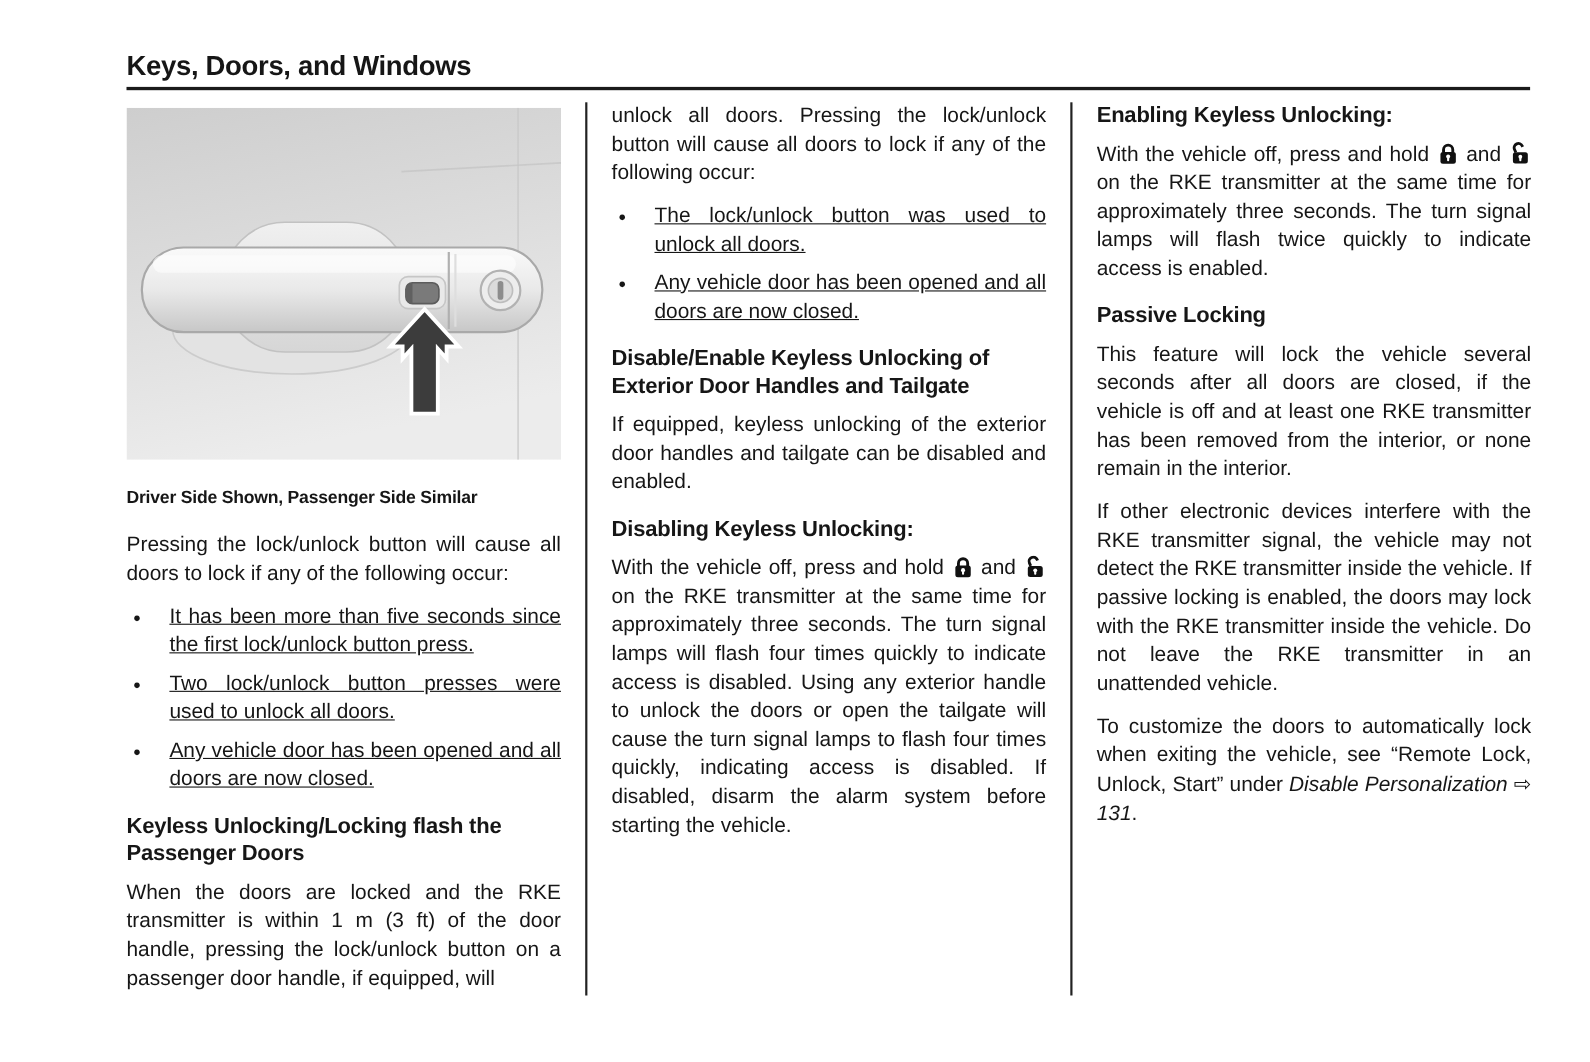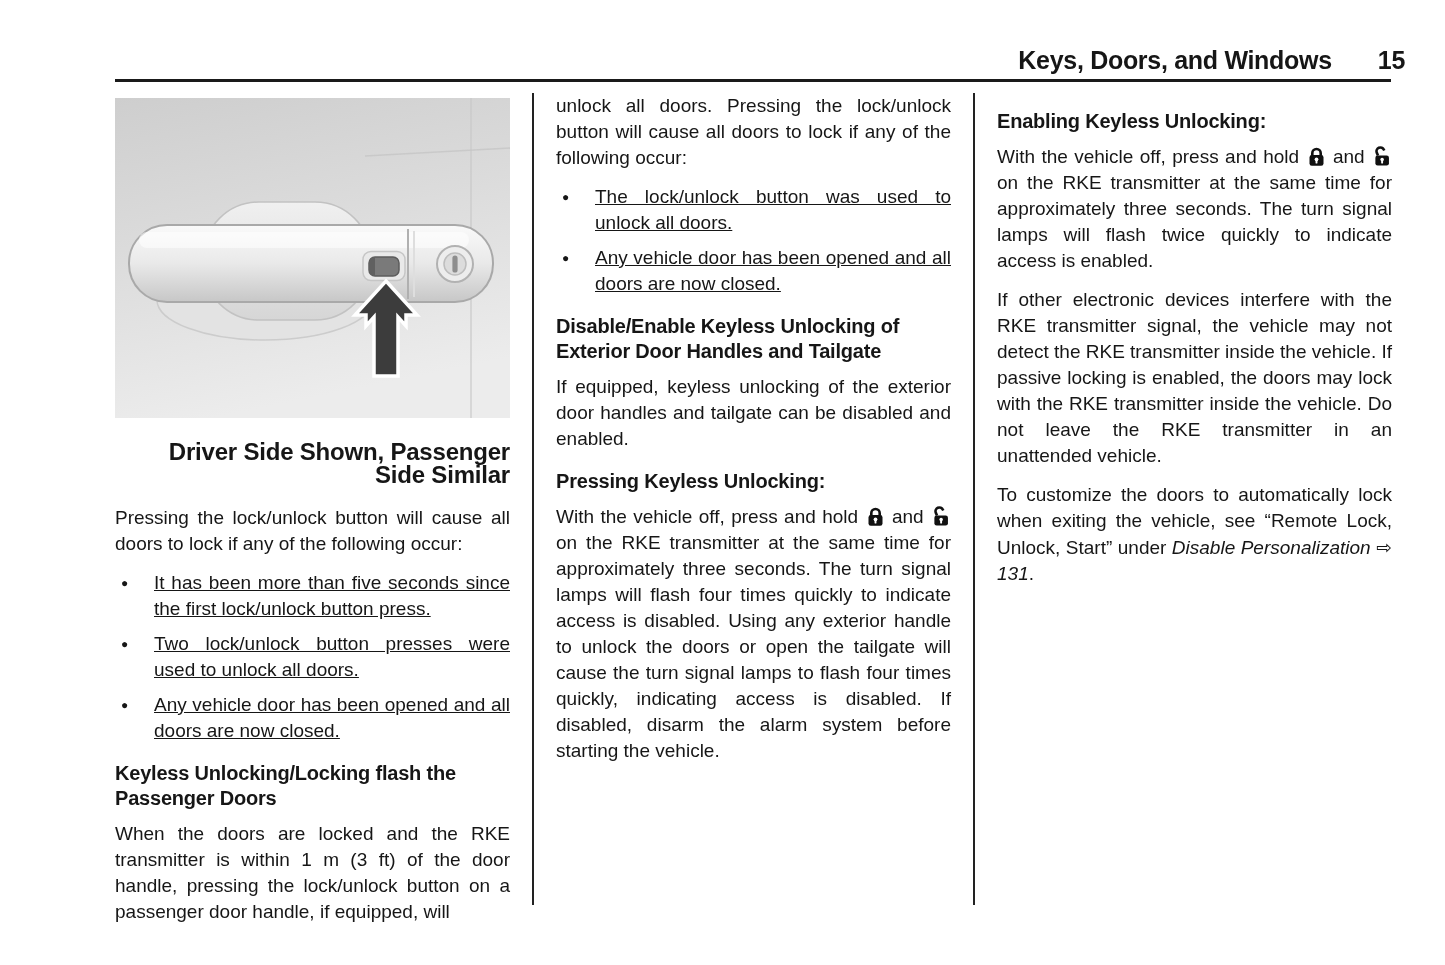--- a/index.html
+++ b/index.html
@@ -7,54 +7,54 @@
     width:1445px;height:965px;
     font-family:"Liberation Sans",sans-serif;
     color:#161616;
     position:relative;
     overflow:hidden;
   }
   .page{position:absolute;inset:0;background:#fff;}
 
   
   .header{
-    position:absolute;top:46px;left:115px;right:40px;
+    position:absolute;top:46px;left:115px;right:55px;
     display:flex;justify-content:flex-end;align-items:baseline;gap:46px;
-    font-weight:bold;font-size:25px;letter-spacing:-0.3px;
+    font-weight:bold;font-size:25px;letter-spacing:-0.3px;flex-direction:column;
   }
   .header-rule{
     position:absolute;top:79px;left:115px;right:54px;height:3px;background:#1a1a1a;
   }
 
   
   .content{
     position:absolute;top:93px;left:115px;right:54px;
     display:flex;align-items:flex-start;
   }
   .col{width:395px;flex:none;font-size:19px;line-height:26px;text-align:justify;}
   .gutter{width:46px;flex:none;display:flex;justify-content:center;}
   .vrule{width:2px;height:812px;background:#222;}
 
   p.body{margin:0 0 13px 0;}
   .h{
     font-weight:bold;font-size:20px;line-height:25px;
     margin:17px 0 10px 0;text-align:left;letter-spacing:-0.2px;
   }
-  .h:first-child{margin-top:16px;}
+  .h:first-child{margin-top:0;}
 
   
   .bullet{display:flex;margin:0 0 9px 0;}
   .bullet .dot{flex:none;width:33px;padding-left:6px;font-size:12px;line-height:26px;}
   .bullet .btxt{flex:1;text-align:justify;text-decoration:underline;}
 
   
   .figure{width:395px;height:320px;margin:5px 0 0 0;}
   .caption{
-    font-weight:bold;font-size:24px;line-height:23px;letter-spacing:-0.2px;
-    text-align:right;margin:15px 0 19px 0;
+    font-weight:bold;font-size:16px;line-height:23px;letter-spacing:-0.2px;
+    text-align:left;margin:15px 0 19px 0;
   }
 
   
   .padlock{display:inline-block;width:21px;height:21px;vertical-align:-4px;}
   .padlock svg{display:block;width:100%;height:100%;}
 
   .it{font-style:italic;}
   .xarrow{font-family:"DejaVu Sans",sans-serif;}
 </style>
 </head>
@@ -147,21 +147,21 @@
         <span class="btxt">The lock/unlock button was used to unlock all doors.</span>
       </div>
       <div class="bullet">
         <span class="dot">●</span>
         <span class="btxt">Any vehicle door has been opened and all doors are now closed.</span>
       </div>
 
       <div class="h">Disable/Enable Keyless Unlocking of Exterior Door Handles and Tailgate</div>
       <p class="body">If equipped, keyless unlocking of the exterior door handles and tailgate can be disabled and enabled.</p>
 
-      <div class="h">Pressing Keyless Unlocking:</div>
+      <div class="h">Disabling Keyless Unlocking:</div>
       <p class="body">
         <span>With the vehicle off, press and hold</span>
         <span class="padlock"><svg viewBox="0 0 24 24">
               <path d="M7.2 11V8.2a4.8 4.8 0 0 1 9.6 0V11" fill="none" stroke="#111" stroke-width="3"></path>
               <rect x="4" y="10.4" width="16" height="12.2" rx="2.6" fill="#111"></rect>
               <circle cx="12" cy="15.2" r="2.1" fill="#fff"></circle>
               <rect x="10.9" y="15.4" width="2.2" height="4.6" rx="1" fill="#fff"></rect>
             </svg></span>
         <span>and</span>
         <span class="padlock"><svg viewBox="0 0 24 24">
@@ -191,20 +191,22 @@
         <span>and</span>
         <span class="padlock"><svg viewBox="0 0 24 24">
               <path d="M8 10.8V7.6a4.4 4.4 0 0 1 8.8 0V8.6" fill="none" stroke="#111" stroke-width="3" transform="rotate(-24 8 10.8)"></path>
               <rect x="5" y="10.8" width="15.5" height="11.6" rx="2.6" fill="#111"></rect>
               <circle cx="12.7" cy="15.4" r="2" fill="#fff"></circle>
               <rect x="11.6" y="15.6" width="2.2" height="4.4" rx="1" fill="#fff"></rect>
             </svg></span>
         <span>on the RKE transmitter at the same time for approximately three seconds. The turn signal lamps will flash twice quickly to indicate access is enabled.</span>
       </p>
 
+      <div class="h">Passive Locking</div>
+      <p class="body">This feature will lock the vehicle several seconds after all doors are closed, if the vehicle is off and at least one RKE transmitter has been removed from the interior, or none remain in the interior.</p>
       <p class="body">If other electronic devices interfere with the RKE transmitter signal, the vehicle may not detect the RKE transmitter inside the vehicle. If passive locking is enabled, the doors may lock with the RKE transmitter inside the vehicle. Do not leave the RKE transmitter in an unattended vehicle.</p>
 
       <p class="body">
         <span>To customize the doors to automatically lock when exiting the vehicle, see “Remote Lock, Unlock, Start” under</span>
         <span class="it">Disable Personalization</span>
         <span class="xarrow">⇨</span>
         <span class="it">131</span><span>.</span>
       </p>
 
     </div>

